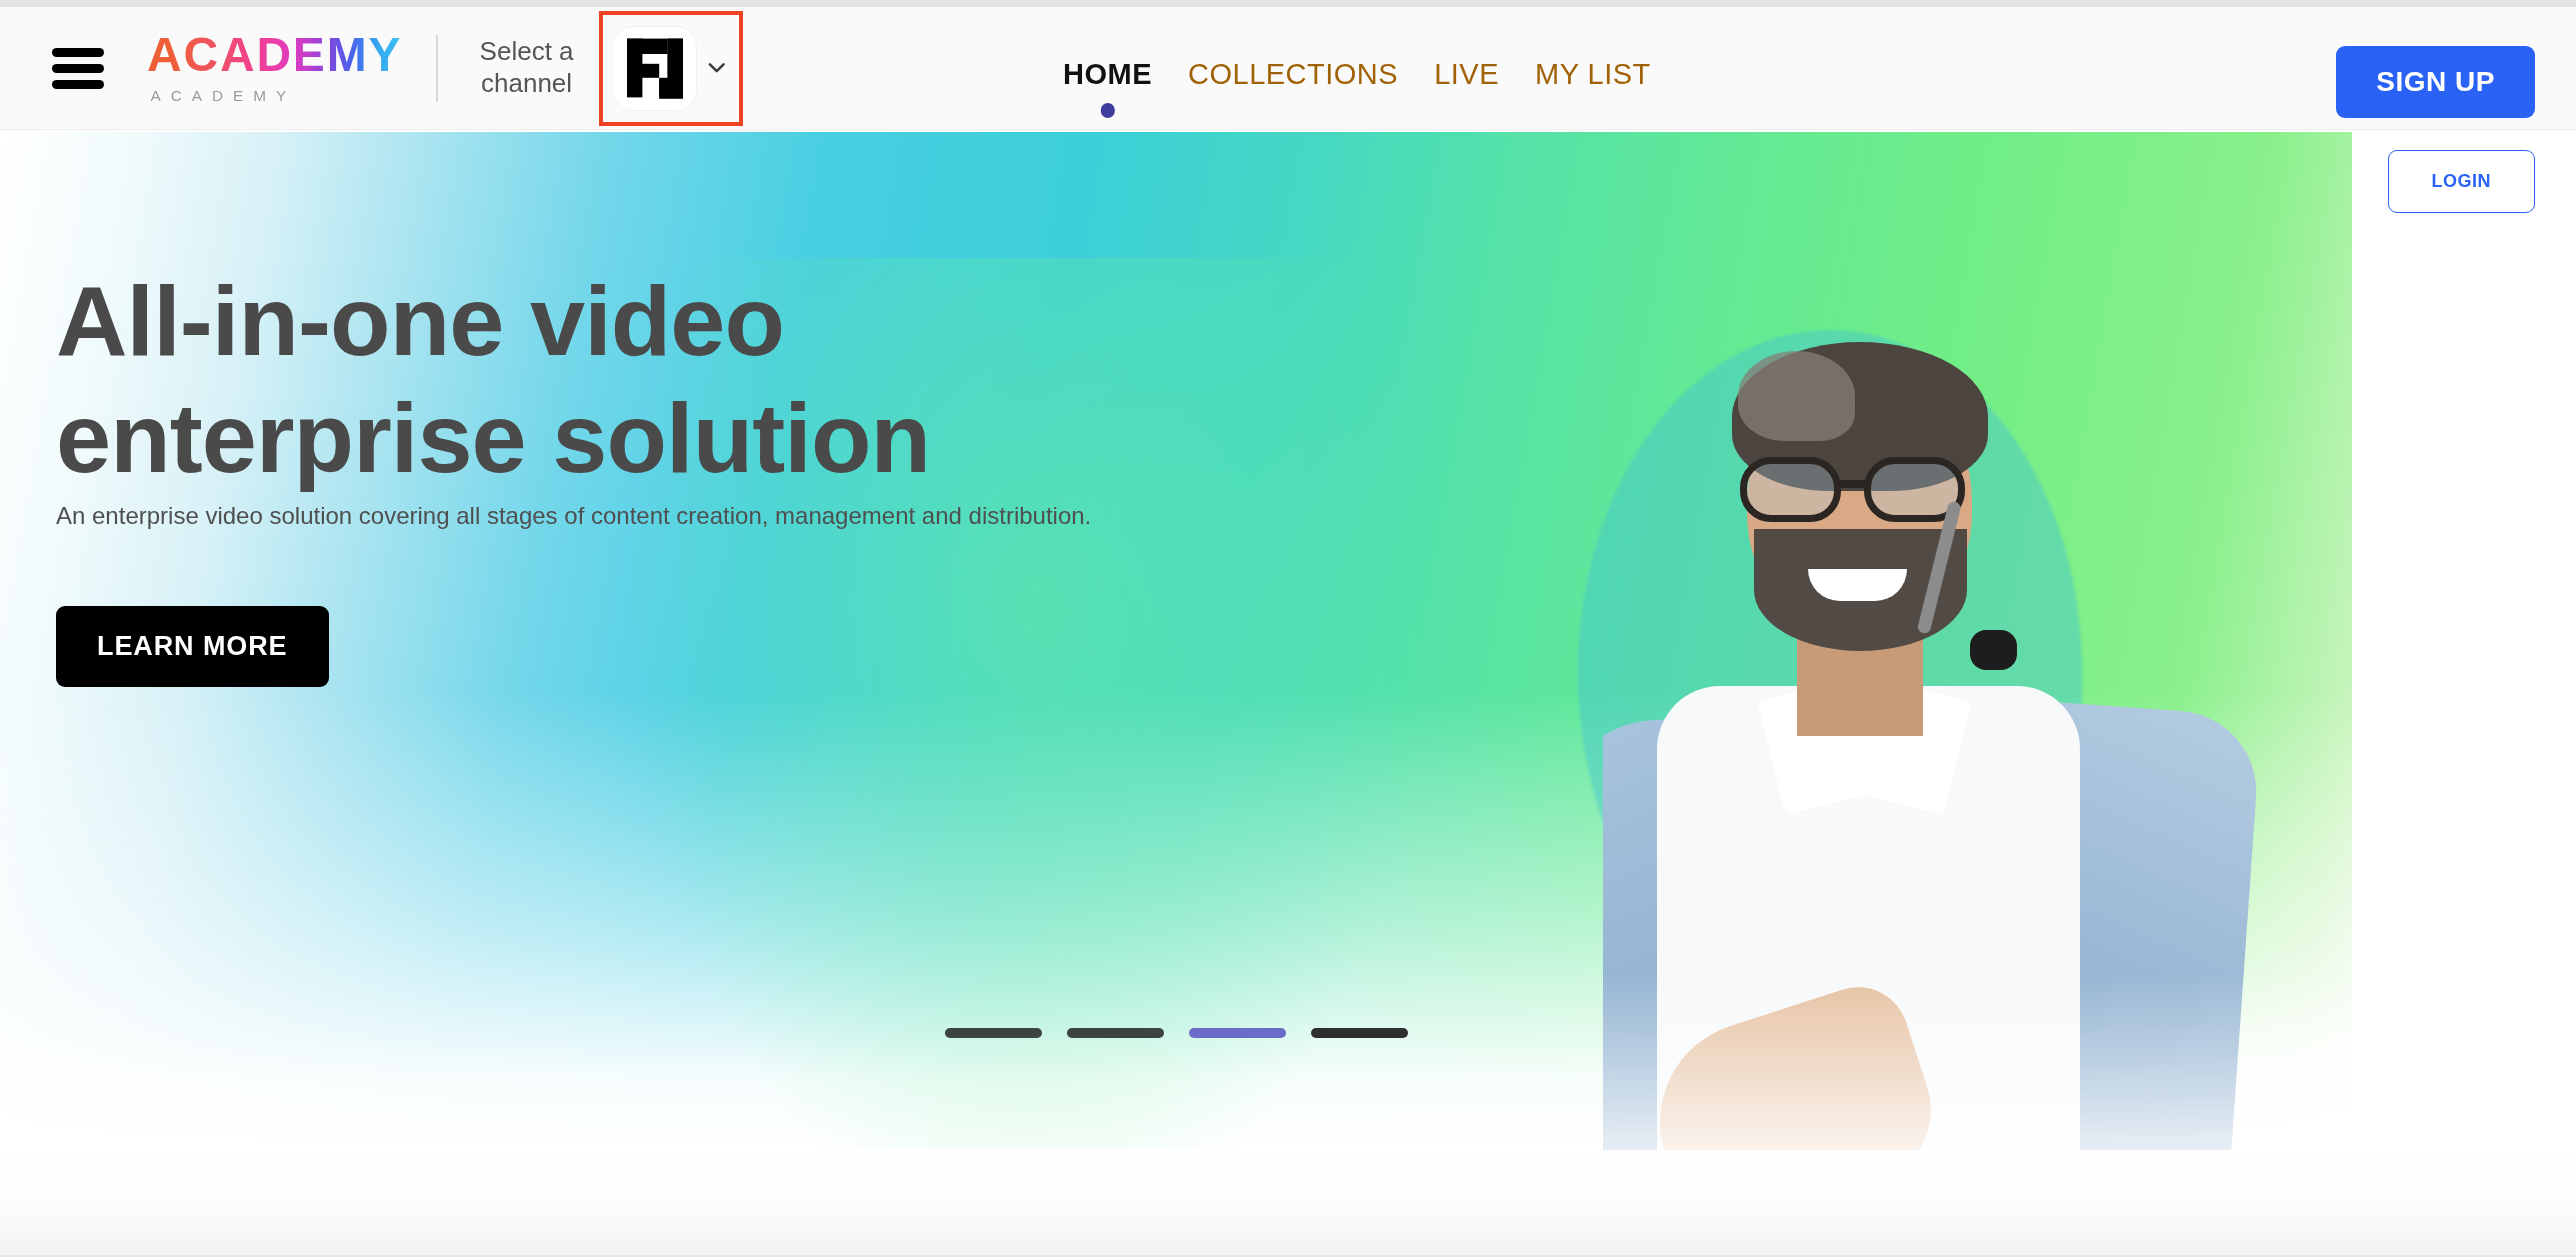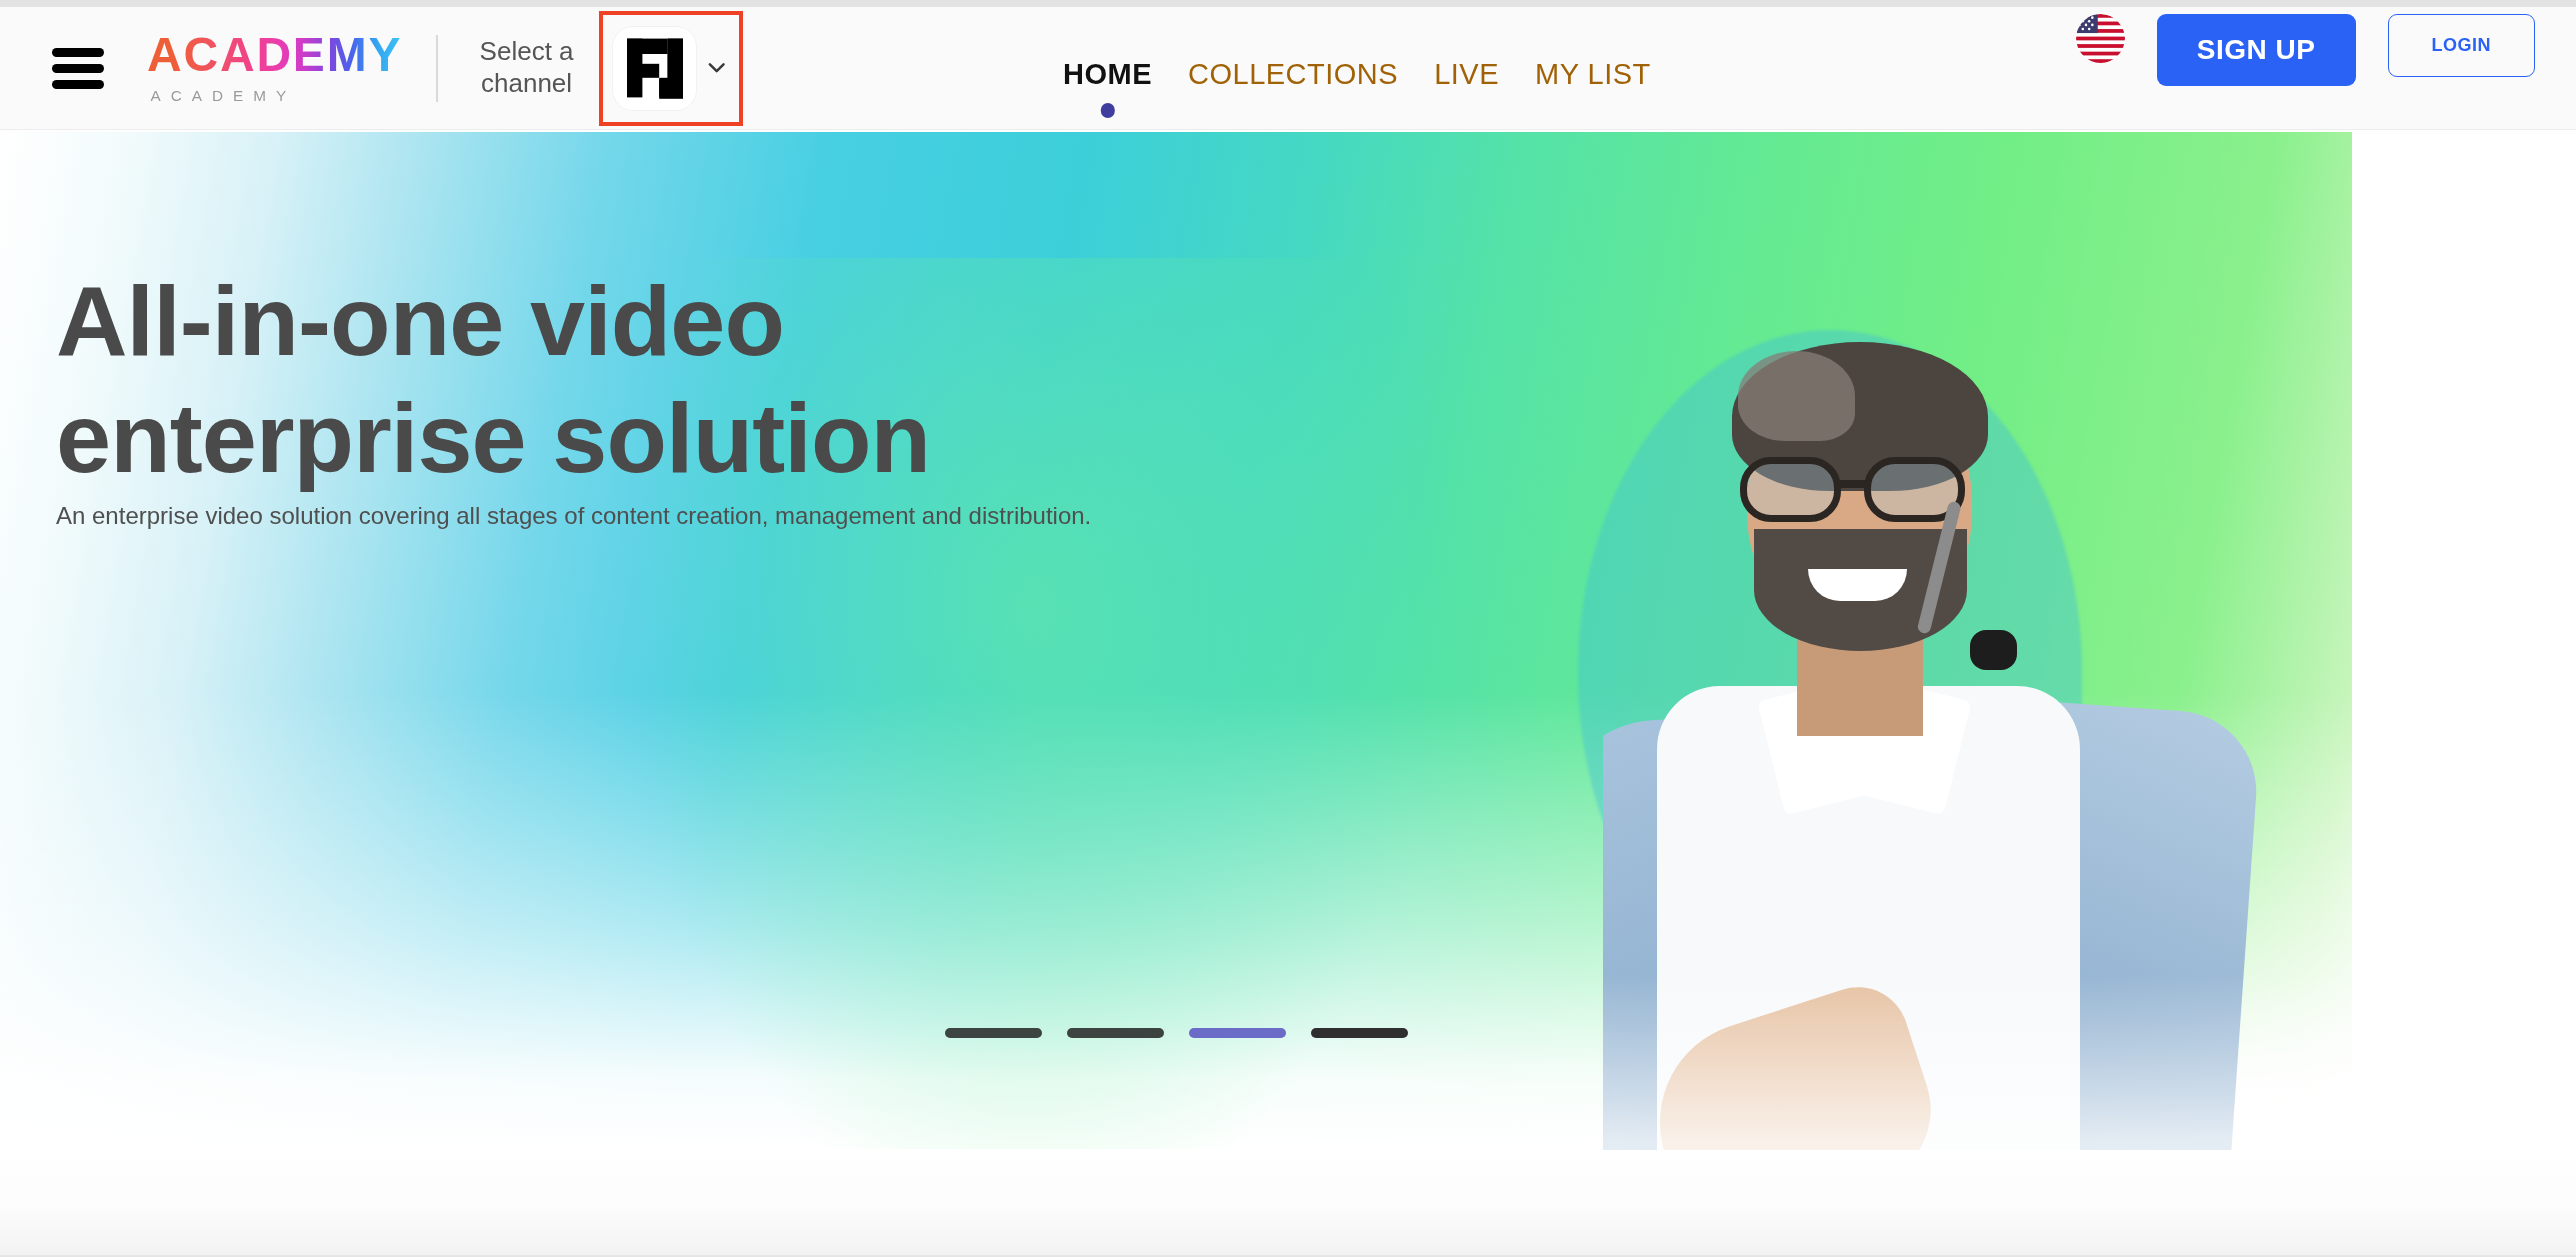--- a/index.html
+++ b/index.html
@@ -179,22 +179,23 @@
     background: #3f3d9e;
   }
 
   
   .header-right {
     position: absolute;
     right: 41px;
     top: 7.2px;
     height: 123px;
     display: flex;
-    align-items: flex-start;
+    align-items: flex-end;
     gap: 32px;
+    flex-direction: column;
   }
   .flag {
     width: 49px;
     height: 49px;
     border-radius: 50%;
     overflow: hidden;
     cursor: pointer;
     position: relative;
   }
   .btn-signup {
@@ -606,20 +607,21 @@
       </div>
       <div class="p-mic-arm"></div>
       <div class="p-mic"></div>
       <div class="p-hand"></div>
       <div class="p-fade"></div>
     </div>
 
     <div class="hero-content">
       <h1 class="hero-title">All-in-one video enterprise solution</h1>
       <p class="hero-sub">An enterprise video solution covering all stages of content creation, management and distribution.</p>
+      <button class="btn-learn">LEARN MORE</button>
     </div>
 
     <div class="carousel">
       <span class="car-bar"></span>
       <span class="car-bar"></span>
       <span class="car-bar active"></span>
       <span class="car-bar dark"></span>
     </div>
 
   </section>

